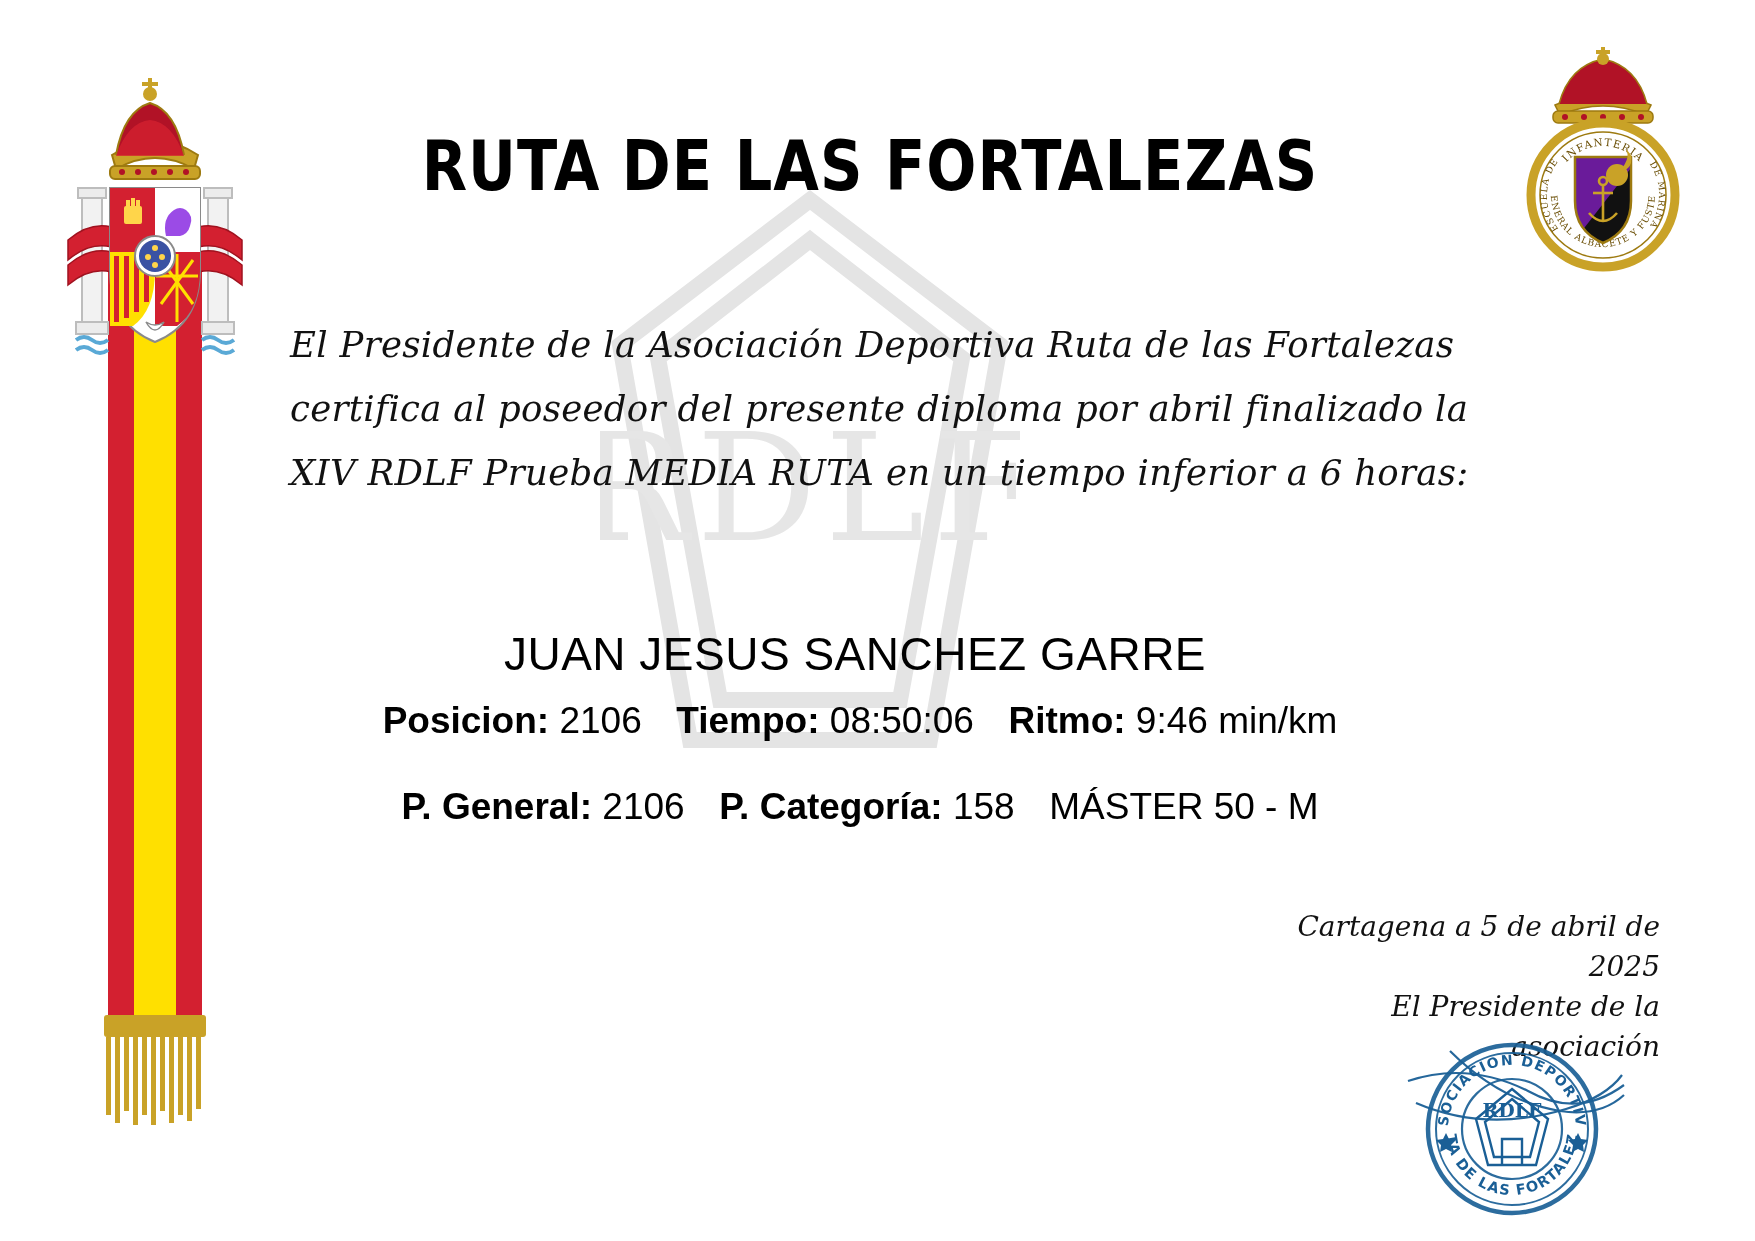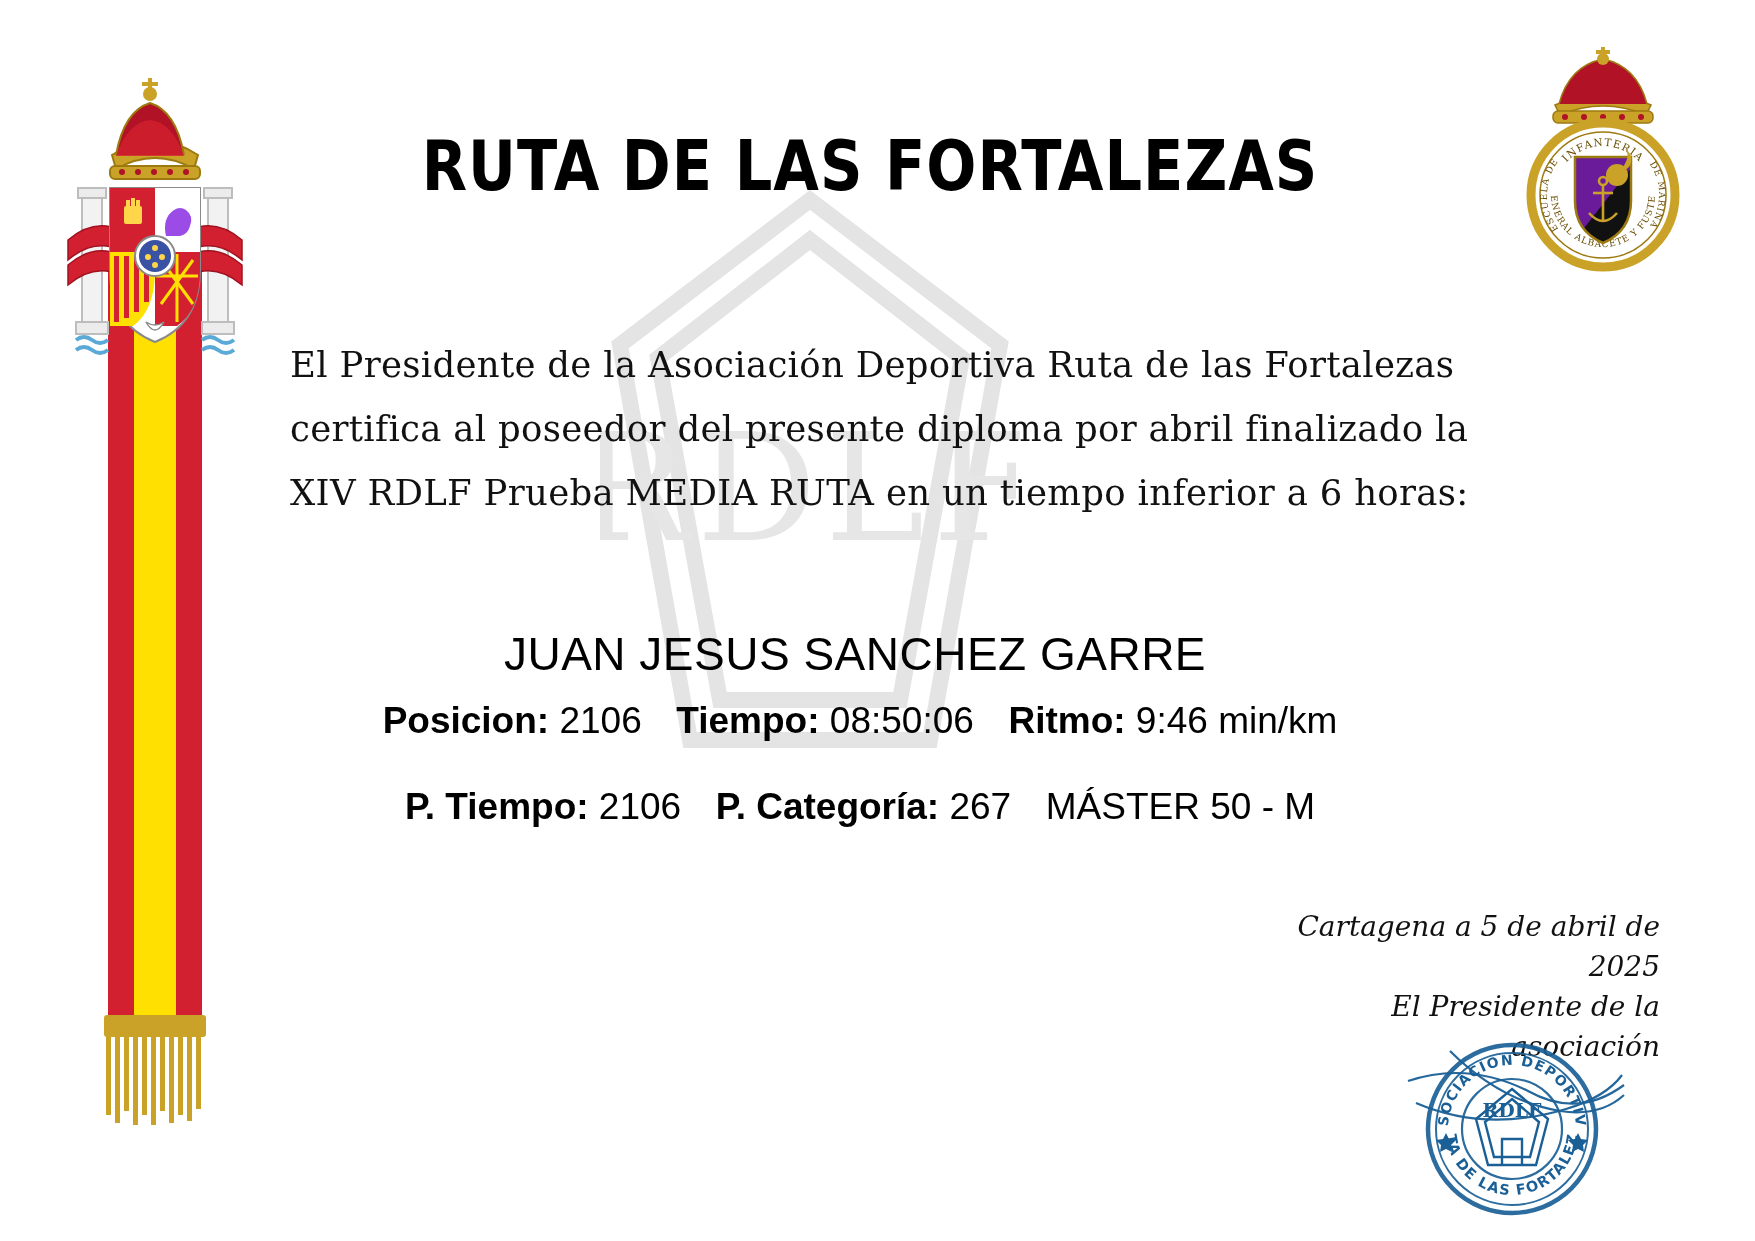--- a/index.html
+++ b/index.html
@@ -61,24 +61,25 @@
     z-index: 3;
     white-space: nowrap;
     transform: scaleY(1.18);
     transform-origin: center top;
   }
 
   
   .body-text {
     position: absolute;
     left: 290px;
-    top: 333px;
+    top: 313px;
     width: 1130px;
     z-index: 3;
     font-family: "DejaVu Serif", serif;
+    font-style: italic;
     font-size: 35.5px;
     line-height: 64px;
     letter-spacing: 0.3px;
     color: #111;
   }
   .body-text div { white-space: nowrap; }
 
   
   .name {
     position: absolute;
@@ -339,25 +340,25 @@
     <b>Posicion:</b>
     <span>2106</span>
     <span class="sp"></span>
     <b>Tiempo:</b>
     <span>08:50:06</span>
     <span class="sp"></span>
     <b>Ritmo:</b>
     <span>9:46 min/km</span>
   </div>
   <div class="res-line">
-    <b>P. Tiempo:</b>
+    <b>P. General:</b>
     <span>2106</span>
     <span class="sp"></span>
     <b>P. Categoría:</b>
-    <span>267</span>
+    <span>158</span>
     <span class="sp"></span>
     <span>MÁSTER 50 - M</span>
   </div>
 </div>
 
 <div class="sign-block">
   <div>Cartagena a 5 de abril de 2025</div>
   <div>El Presidente de la asociación</div>
 </div>
 

